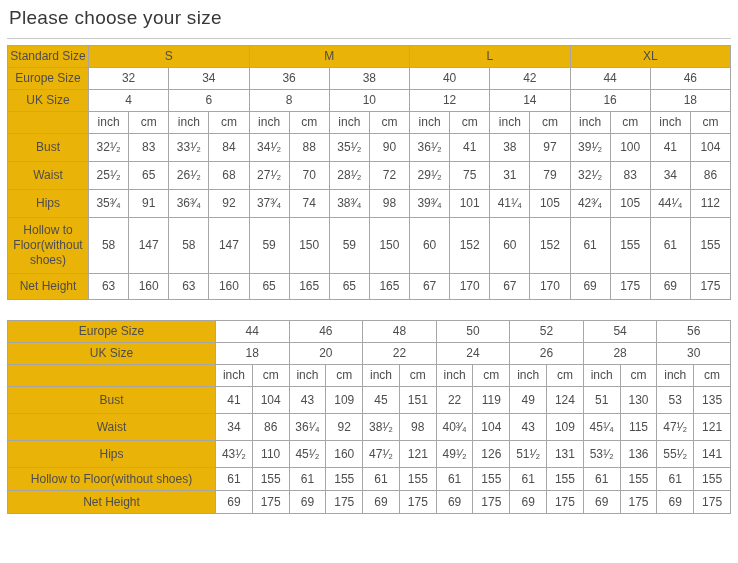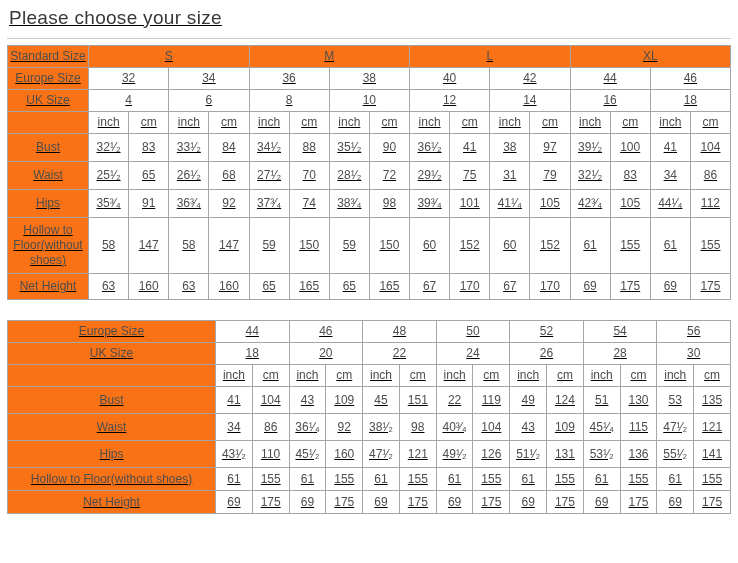--- a/index.html
+++ b/index.html
@@ -1,25 +1,25 @@
 <!DOCTYPE html>
 <html><head>
 <meta charset="utf-8">
 <style>
   html,body{margin:0;padding:0;background:#fff;}
   .page{width:738px;height:563px;box-sizing:border-box;padding:0 7px;
-        font-family:"Liberation Sans","DejaVu Sans",sans-serif;overflow:hidden;text-decoration:underline;}
+        font-family:"Liberation Sans","DejaVu Sans",sans-serif;overflow:hidden;}
   .title{font-size:19px;font-weight:400;color:#383838;margin:7px 0 9px 2px;letter-spacing:.3px;}
   .rule{border:none;border-top:1px solid #ccc;margin:0 0 6px 0;}
   table.size-table{border-collapse:collapse;width:724px;table-layout:fixed;
         font-size:12px;color:#4d4d4d;}
   table.t2{margin-top:20px;}
   td{border:1px solid #a6a6a6;text-align:center;vertical-align:middle;
      padding:1px 2px;overflow:hidden;line-height:1.25;}
-  .lbl{background:#f97316;}
+  .lbl{background:#eab308;}
   .c-label1{width:81px;}
   .c-label2{width:208px;}
   tr.r22{height:22px;} tr.r26{height:26px;} tr.r28{height:28px;}
   tr.r56{height:56px;} tr.r23{height:23px;} tr.r27{height:27px;}
 </style>
 </head>
 <body>
 
 <div class="page">
 

